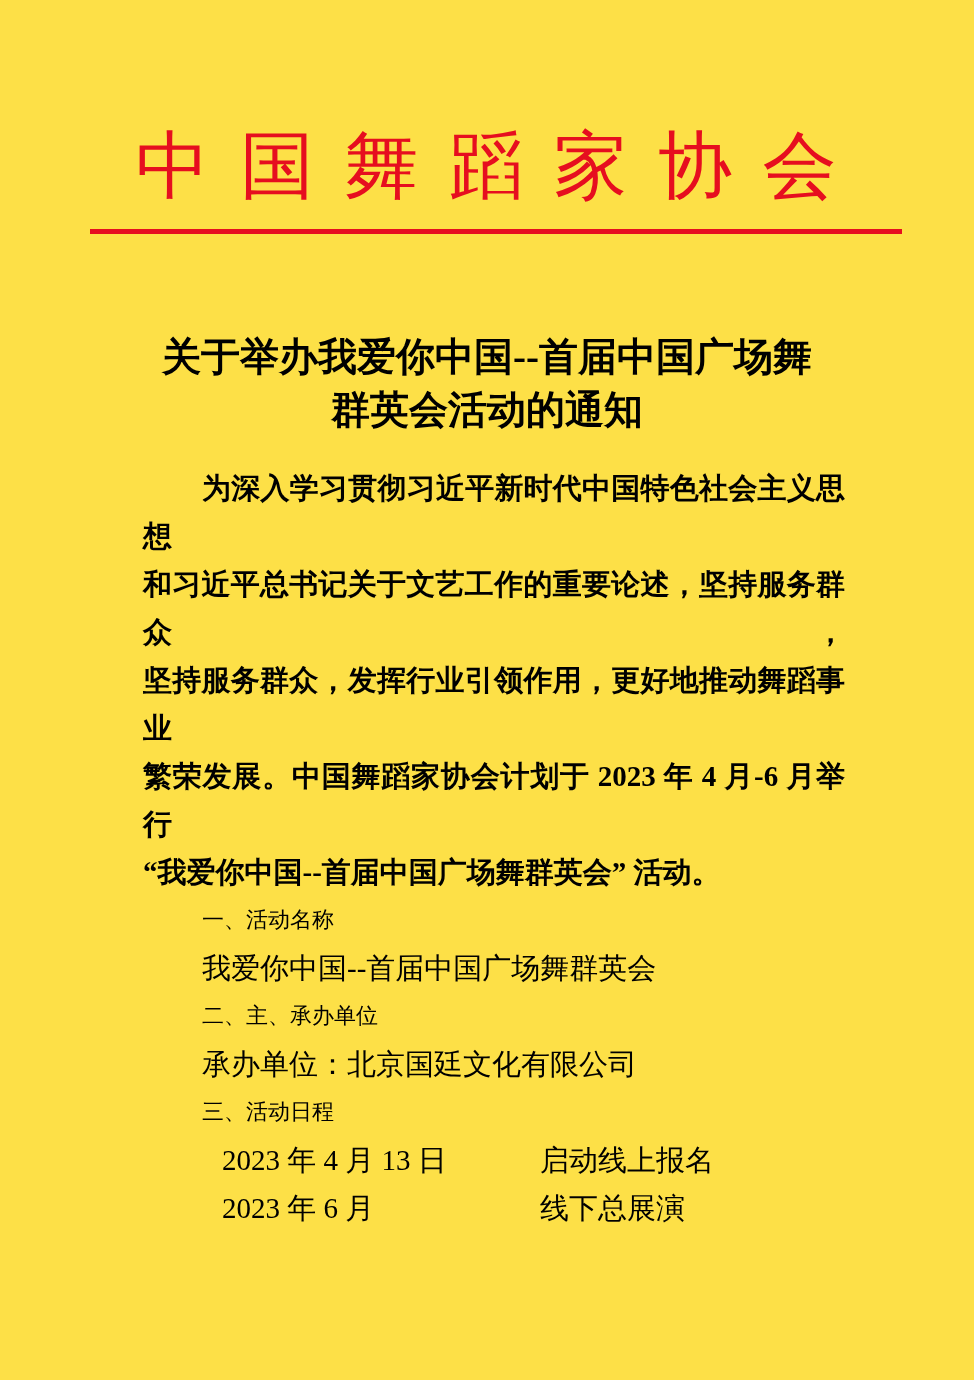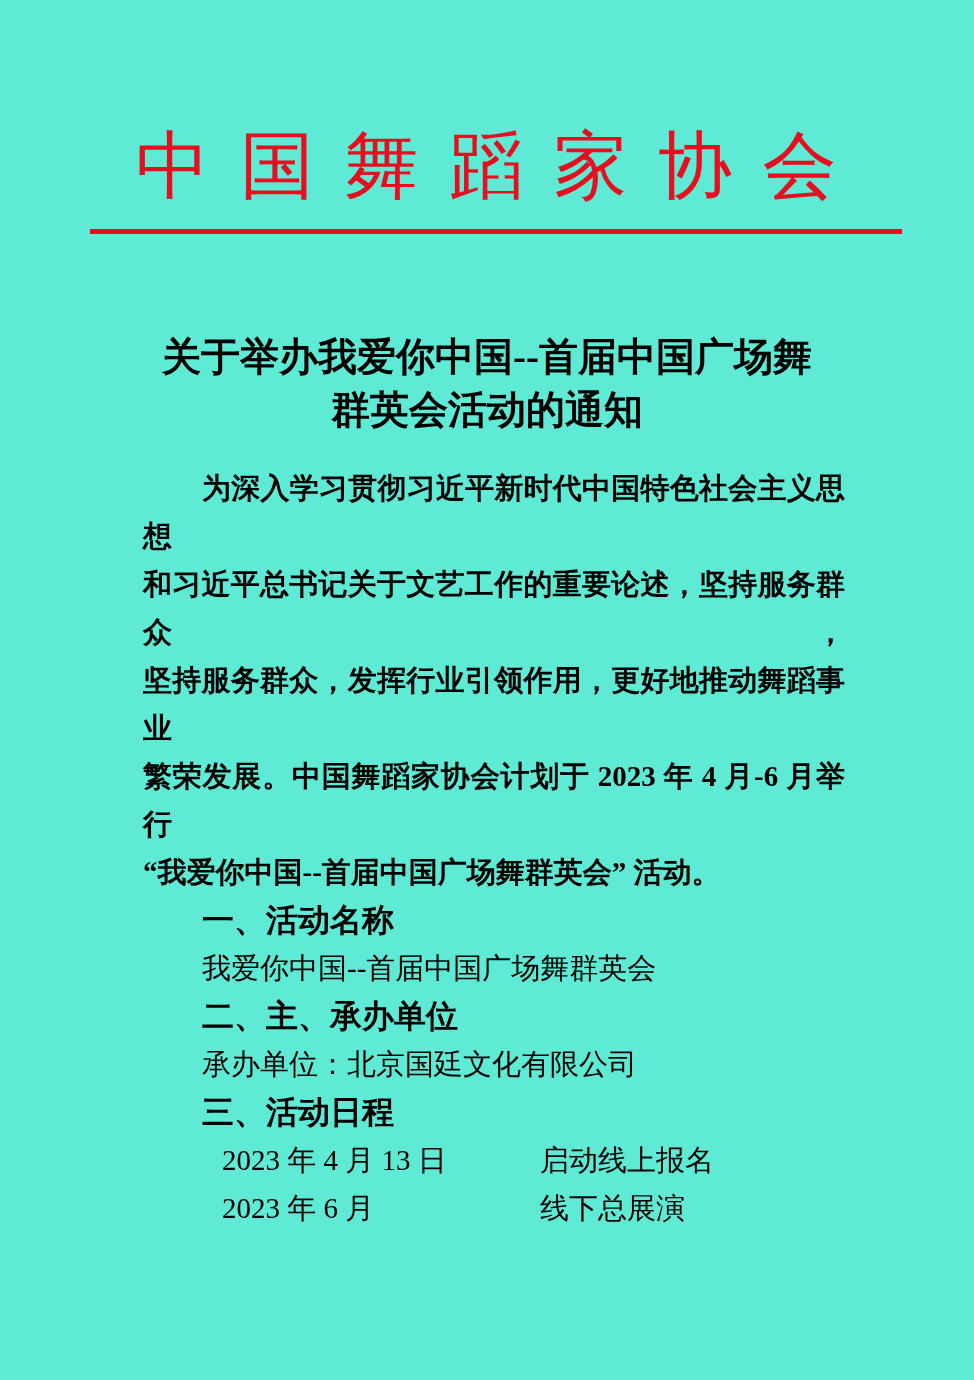--- a/index.html
+++ b/index.html
@@ -5,21 +5,21 @@
   html, body {
     margin: 0;
     padding: 0;
     background: #ffffff;
   }
   .page {
     position: relative;
     width: 974px;
     height: 1380px;
     margin: 0 auto;
-    background: #5eead4;
+    background: #fde047;
     overflow: hidden;
     color: #000000;
     font-family: "Liberation Serif", "DejaVu Serif", serif;
   }
   .org-header {
     position: absolute;
     top: 124px;
     left: 0;
     right: 0;
     text-align: center;
@@ -62,22 +62,22 @@
   }
   .pline { display: block; }
   .jline {
     text-align: justify;
     text-align-last: justify;
   }
   .first-indent { text-indent: 59px; }
   .sub { margin-left: 59px; }
   .sec-heading {
     font-family: "Liberation Sans", "DejaVu Sans", sans-serif;
-    font-weight: 700;
-    font-size: 32px;
+    font-weight: 400;
+    font-size: 22px;
     line-height: 48px;
   }
   .sec-line { display: block; }
   .sched-row { display: flex; }
   .sched-date {
     flex: none;
     width: 318px;
     white-space: nowrap;
     margin-left: 20px;
   }

